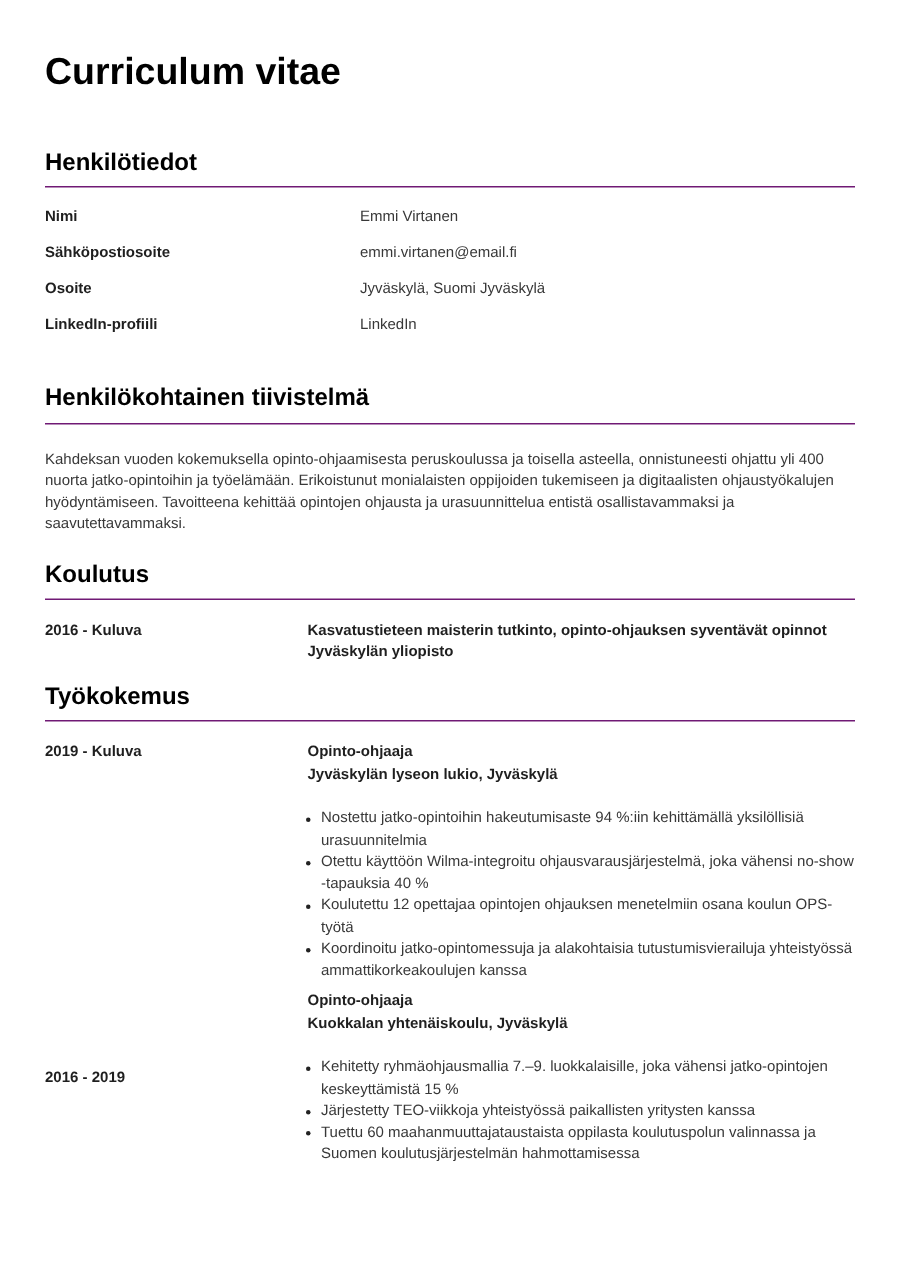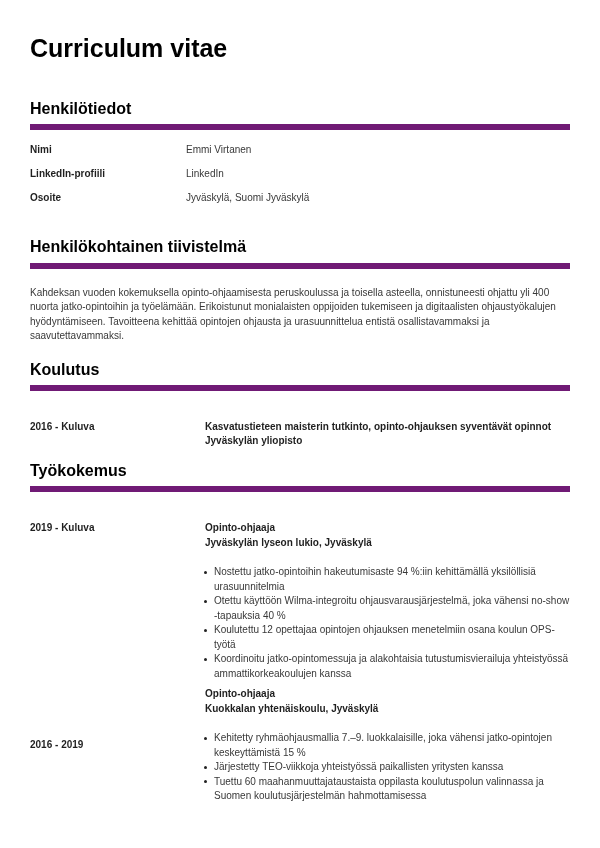--- a/index.html
+++ b/index.html
@@ -22,49 +22,49 @@
     color: #000000;
   }
 
   .section-heading {
     margin: 0;
     font-size: 16px;
     line-height: 1.2;
     font-weight: 700;
     color: #000000;
     padding-bottom: 6px;
-    border-bottom: 6px solid #701a75;
+    border-bottom: 1px solid #701a75;
   }
 
   .mt-personal   { margin-top: 36px; }
   .mt-summary    { margin-top: 32px; }
   .mt-education  { margin-top: 16px; }
   .mt-experience { margin-top: 12px; }
 
   .fields { margin-top: 13px; }
   .field-row {
     display: flex;
     margin-bottom: 9.5px;
     font-size: 10px;
     line-height: 14.5px;
   }
-  .field-label { width: 156px; flex-shrink: 0; font-weight: 700; color: #1f1f1f; }
+  .field-label { width: 210px; flex-shrink: 0; font-weight: 700; color: #1f1f1f; }
   .field-value { flex: 1; }
 
   .summary-text {
     margin: 17px 0 0 0;
     font-size: 10px;
     line-height: 14.5px;
   }
 
   .entry {
     display: flex;
     font-size: 10px;
     line-height: 14.5px;
-    margin-top: 29px;
+    margin-top: 14px;
   }
   .entry + .entry { margin-top: 6px; align-items: center; }
   .entry-period { width: 175px; flex-shrink: 0; font-weight: 700; color: #1f1f1f; }
   .entry-body { flex: 1; min-width: 0; }
   .entry-line { font-weight: 700; color: #1f1f1f; }
 
   .bullets {
     list-style: none;
     margin: 15px 0 0 0;
     padding: 0;
@@ -91,26 +91,30 @@
   <h1 class="cv-title">Curriculum vitae</h1>
 
   <section>
     <h2 class="section-heading mt-personal">Henkilötiedot</h2>
     <div class="fields">
       <div class="field-row">
         <div class="field-label">Nimi</div>
         <div class="field-value">Emmi Virtanen</div>
       </div>
       <div class="field-row">
-        <div class="field-label">LinkedIn-profiili</div>
-        <div class="field-value">LinkedIn</div>
+        <div class="field-label">Sähköpostiosoite</div>
+        <div class="field-value">emmi.virtanen@email.fi</div>
       </div>
       <div class="field-row">
         <div class="field-label">Osoite</div>
         <div class="field-value">Jyväskylä, Suomi Jyväskylä</div>
+      </div>
+      <div class="field-row">
+        <div class="field-label">LinkedIn-profiili</div>
+        <div class="field-value">LinkedIn</div>
       </div>
     </div>
   </section>
 
   <section>
     <h2 class="section-heading mt-summary">Henkilökohtainen tiivistelmä</h2>
     <p class="summary-text">Kahdeksan vuoden kokemuksella opinto-ohjaamisesta peruskoulussa ja toisella asteella, onnistuneesti ohjattu yli 400 nuorta jatko-opintoihin ja työelämään. Erikoistunut monialaisten oppijoiden tukemiseen ja digitaalisten ohjaustyökalujen hyödyntämiseen. Tavoitteena kehittää opintojen ohjausta ja urasuunnittelua entistä osallistavammaksi ja saavutettavammaksi.</p>
   </section>
 
   <section>

